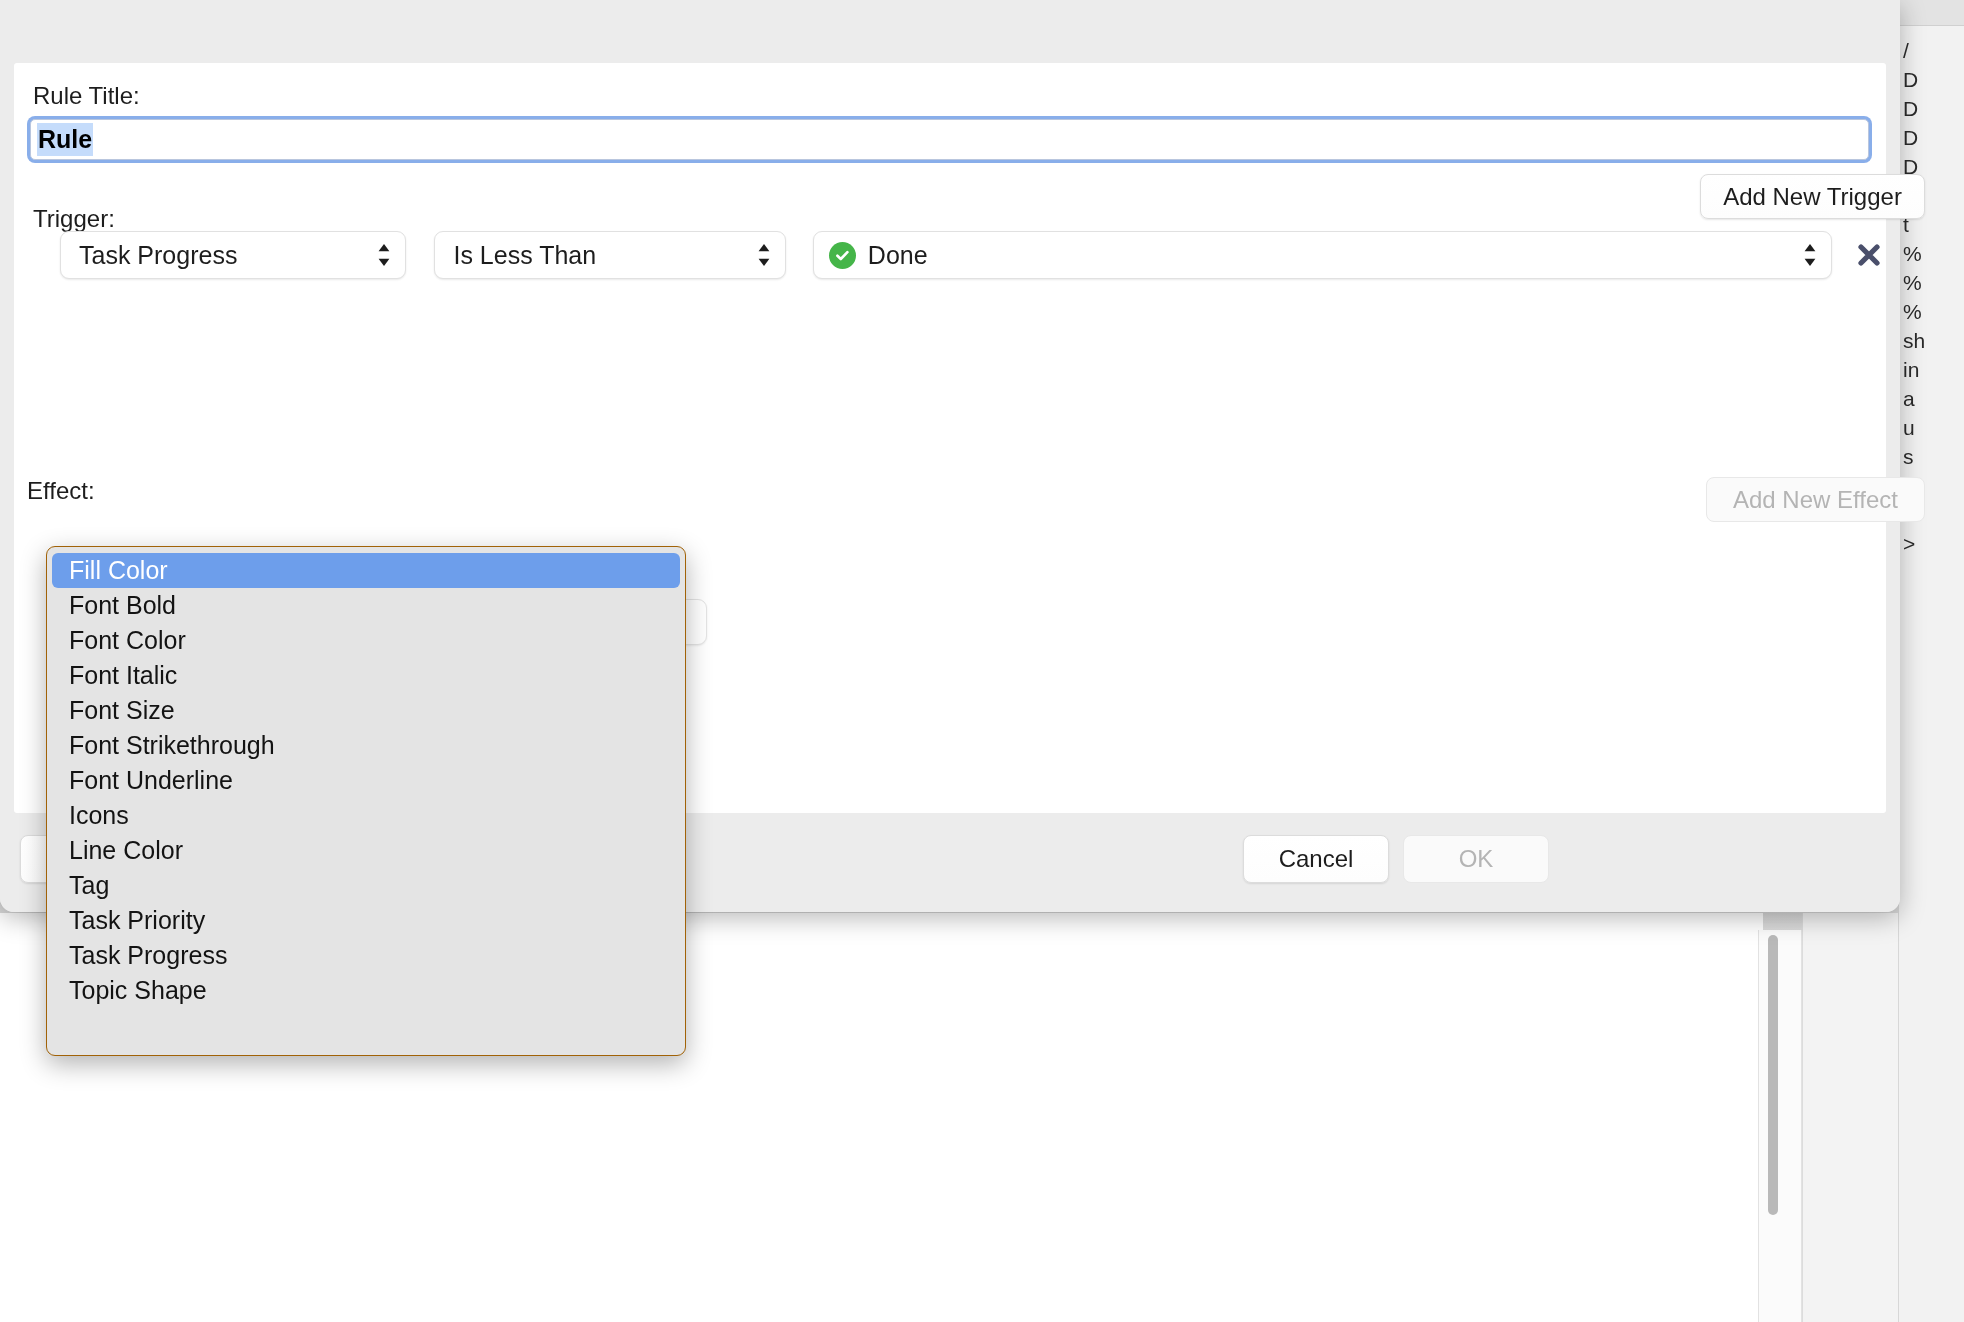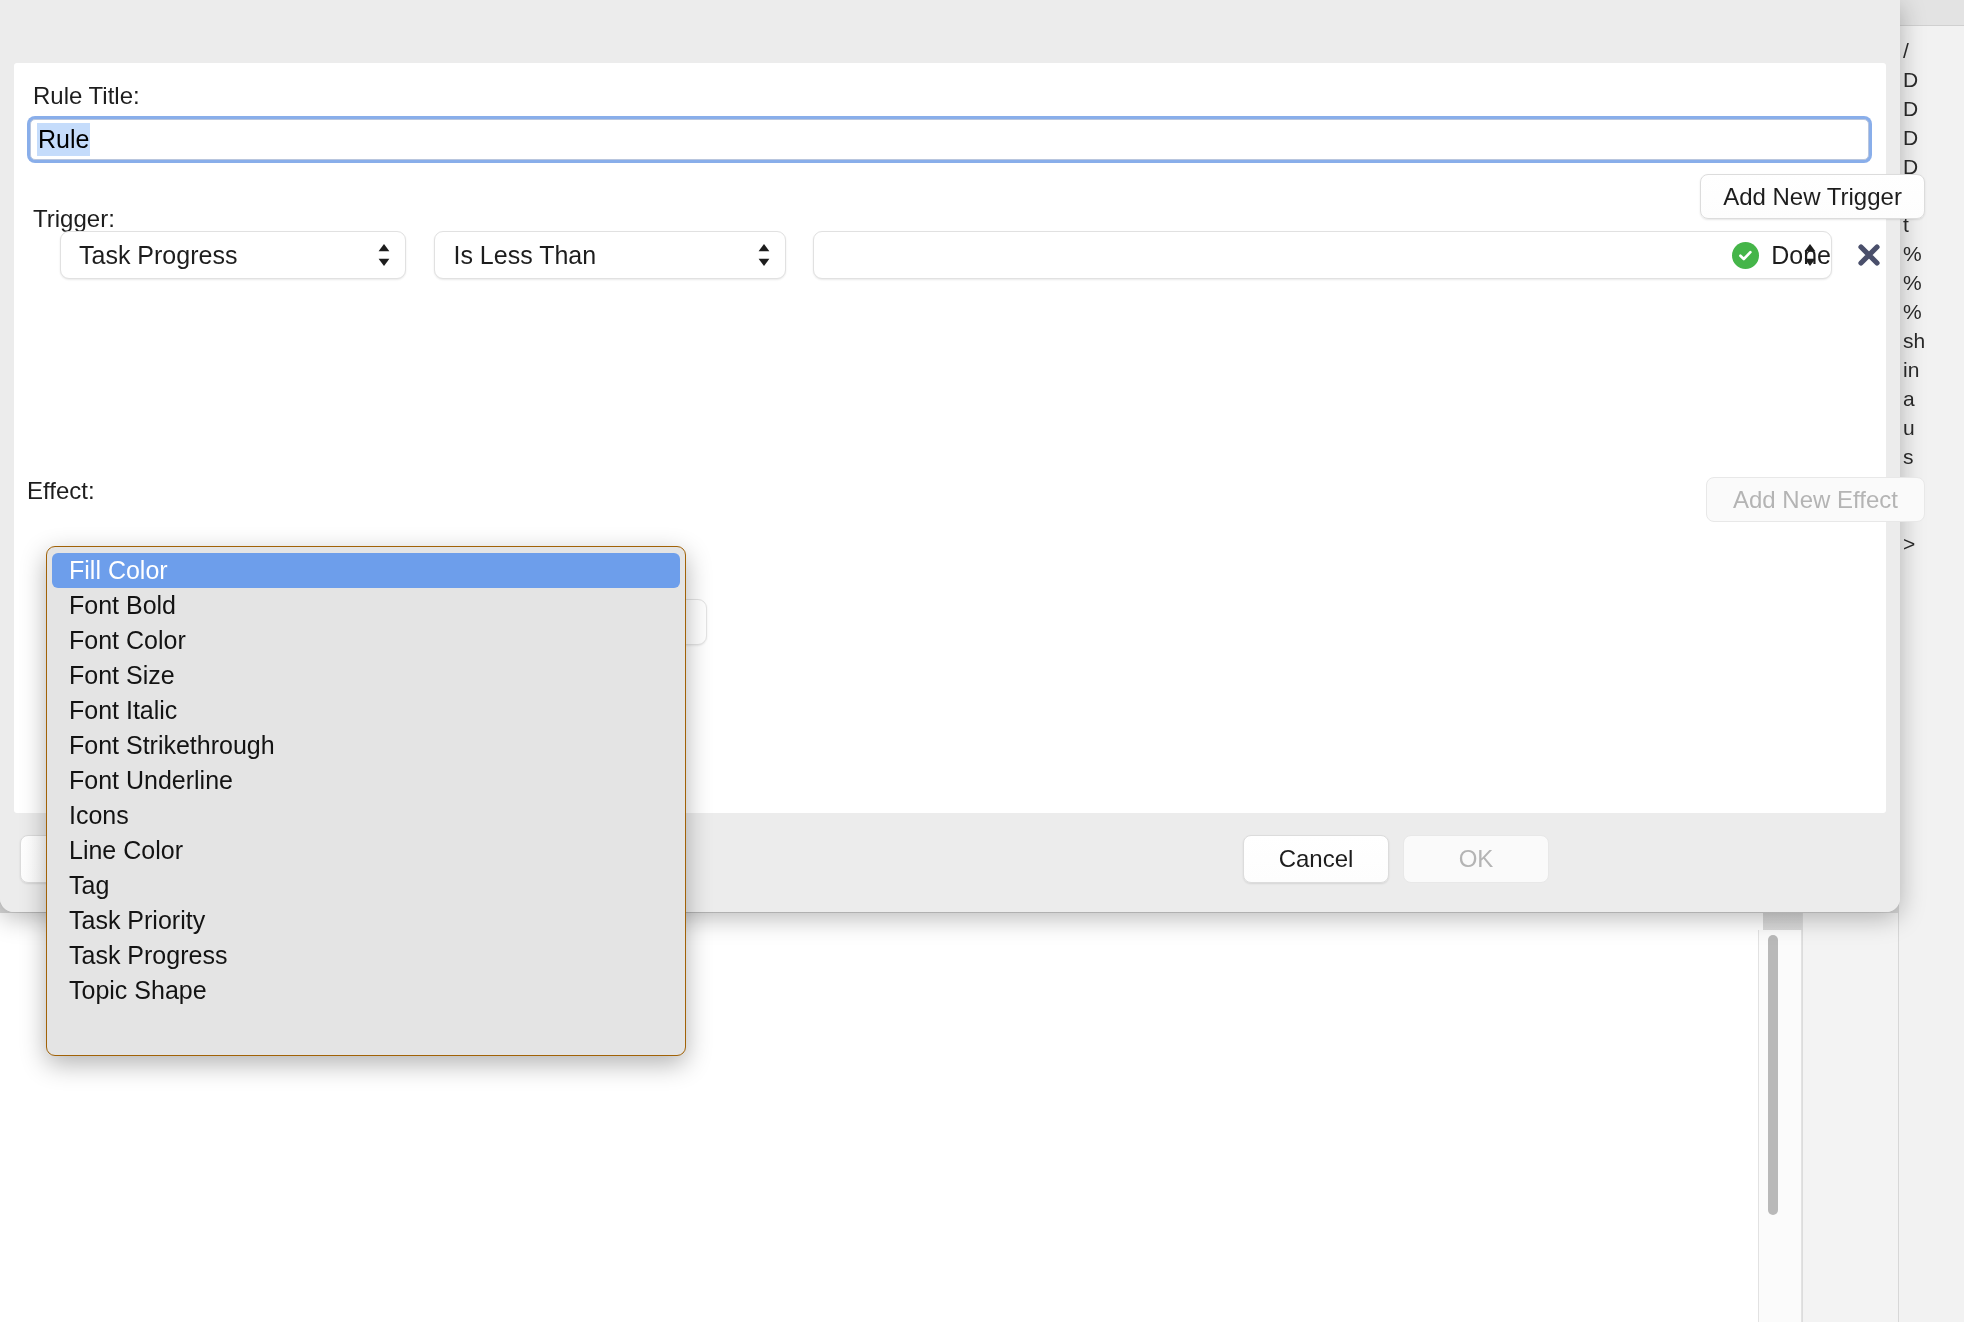--- a/index.html
+++ b/index.html
@@ -175,20 +175,21 @@
     display: flex;
     align-items: center;
     padding-left: 6px;
   }
   .title-input .val {
     font-size: 25px;
     color: #000000;
     background: #c5dcfb;
     line-height: 30px;
     padding: 1px 1px 2px 1px;
+    font-weight: bold;
   }
 
   .btn {
     border-radius: 8px;
     background: linear-gradient(180deg, #ffffff 0%, #fdfdfd 100%);
     border: 1px solid #dcdcdc;
     box-shadow: 0 1px 2px rgba(0,0,0,0.10);
     font-size: 24px;
     color: #1d1d1d;
     display: flex;
@@ -244,21 +245,21 @@
   }
   .select .chev {
     position: absolute;
     right: 14px;
     top: 50%;
     transform: translateY(-50%);
     width: 14px; height: 26px;
   }
   .sel-attr  { width: 350px; }
   .sel-op    { width: 355px; margin-left: 28px; }
-  .sel-val   { width: 1030px; margin-left: 27px; padding-left: 15px; justify-content: flex-end; }
+  .sel-val   { width: 1030px; margin-left: 27px; padding-left: 15px; }
 
   .done-badge {
     width: 27px; height: 27px;
     border-radius: 50%;
     background: #45b549;
     display: inline-flex;
     align-items: center;
     justify-content: center;
     margin-right: 12px;
     flex: none;
@@ -459,22 +460,22 @@
       <div class="btn btn-cancel">Cancel</div>
       <div class="btn btn-ok disabled">OK</div>
     </div>
 
   </div>
 
   <div class="popup">
     <div class="popup-item selected">Fill Color</div>
     <div class="popup-item">Font Bold</div>
     <div class="popup-item">Font Color</div>
+    <div class="popup-item">Font Italic</div>
     <div class="popup-item">Font Size</div>
-    <div class="popup-item">Font Italic</div>
     <div class="popup-item">Font Strikethrough</div>
     <div class="popup-item">Font Underline</div>
     <div class="popup-item">Icons</div>
     <div class="popup-item">Line Color</div>
     <div class="popup-item">Tag</div>
     <div class="popup-item">Task Priority</div>
     <div class="popup-item">Task Progress</div>
     <div class="popup-item">Topic Shape</div>
   </div>
 

